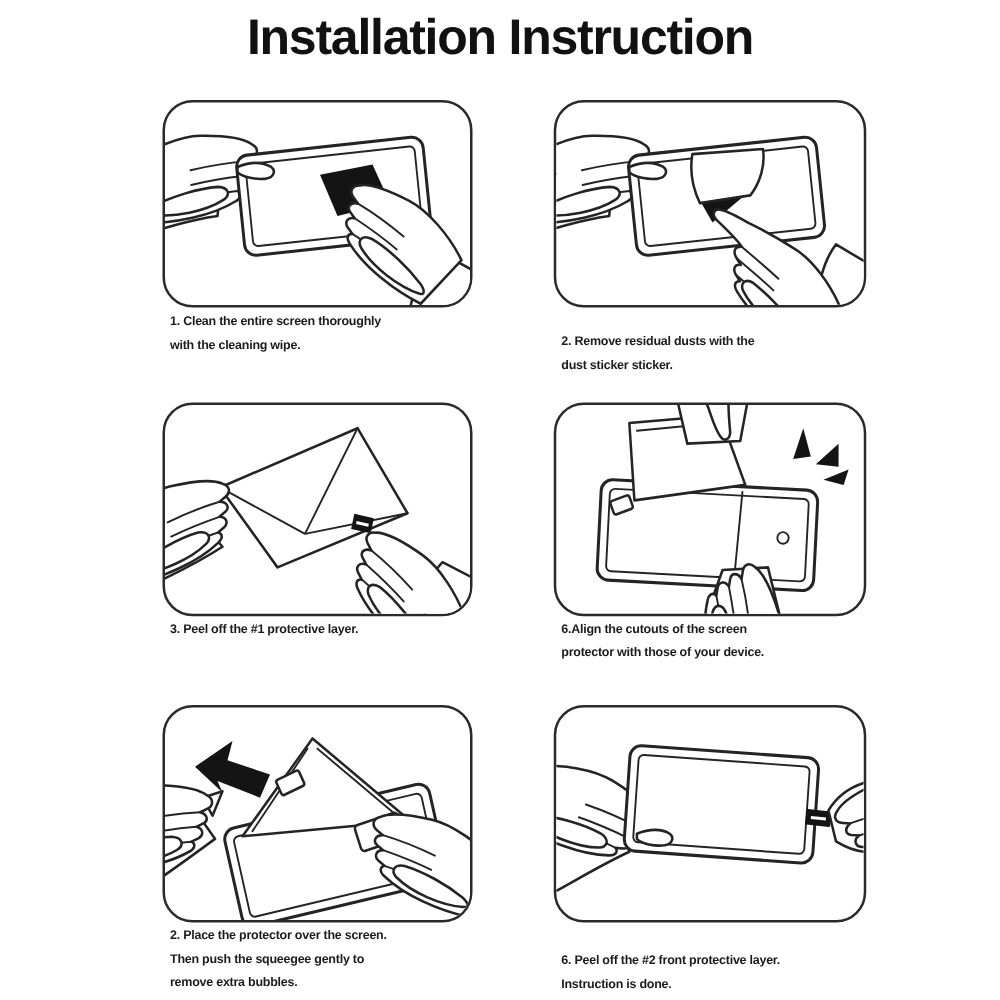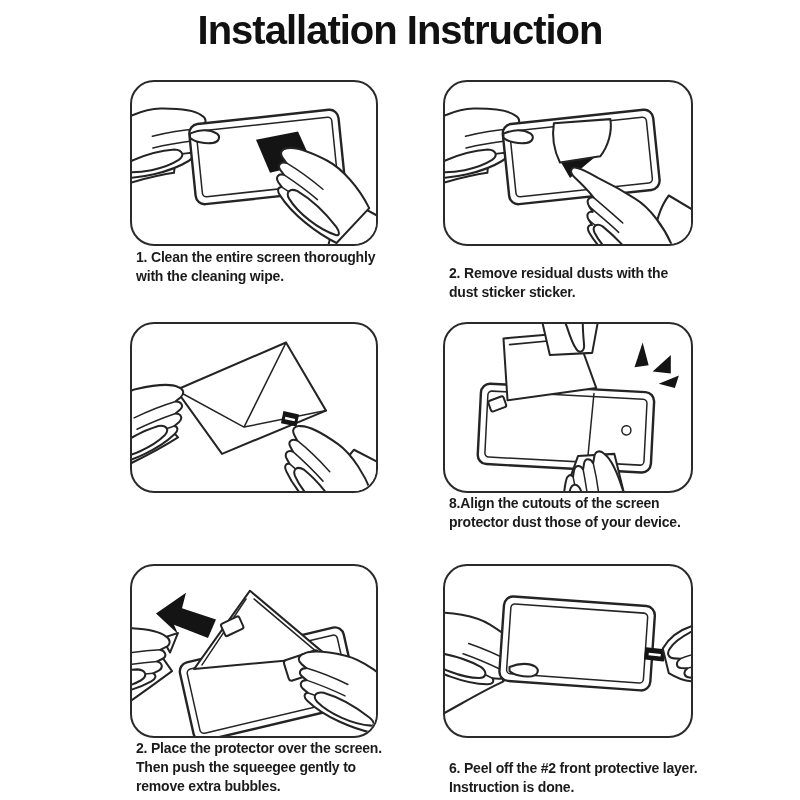--- a/index.html
+++ b/index.html
@@ -17,21 +17,21 @@
   }
   .panel svg { display:block; width:100%; height:100%; }
   .p1 { left:130px; top:80px;  width:244px; height:162px; }
   .p2 { left:443px; top:80px;  width:246px; height:162px; }
   .p3 { left:130px; top:322px; width:244px; height:167px; }
   .p4 { left:443px; top:322px; width:246px; height:167px; }
   .p5 { left:130px; top:564px; width:244px; height:170px; }
   .p6 { left:443px; top:564px; width:246px; height:170px; }
   .caption {
     position:absolute; width:300px;
-    font-size:14px; font-weight:700; line-height:19px; letter-spacing:-0.2px; color:#1b1b1b;
+    font-size:10px; font-weight:700; line-height:19px; letter-spacing:-0.2px; color:#1b1b1b;
   }
   .c1 { left:136px; top:248px; }
   .c2 { left:449px; top:264px; }
   .c3 { left:136px; top:494px; }
   .c4 { left:449px; top:494px; }
   .c5 { left:136px; top:739px; }
   .c6 { left:449px; top:739px;margin-top:20px; }
   
   .sk  { fill:#ffffff; stroke:#242424; stroke-width:2;   stroke-linejoin:round; }
   .sk2 { fill:#ffffff; stroke:#242424; stroke-width:2.4; stroke-linejoin:round; }
@@ -170,23 +170,26 @@
   </div>
 
   <div class="caption c1">
     <div>1. Clean the entire screen thoroughly</div>
     <div>with the cleaning wipe.</div>
   </div>
   <div class="caption c2">
     <div>2. Remove residual dusts with the</div>
     <div>dust sticker sticker.</div>
   </div>
+  <div class="caption c3">
+    <div>3. Peel off the #1 protective layer.</div>
+  </div>
   <div class="caption c4">
-    <div>8.Align the cutouts of the screen</div>
-    <div>protector dust those of your device.</div>
+    <div>6.Align the cutouts of the screen</div>
+    <div>protector with those of your device.</div>
   </div>
   <div class="caption c5">
     <div>2. Place the protector over the screen.</div>
     <div>Then push the squeegee gently to</div>
     <div>remove extra bubbles.</div>
   </div>
   <div class="caption c6">
     <div>6. Peel off the #2 front protective layer.</div>
     <div>Instruction is done.</div>
   </div>

